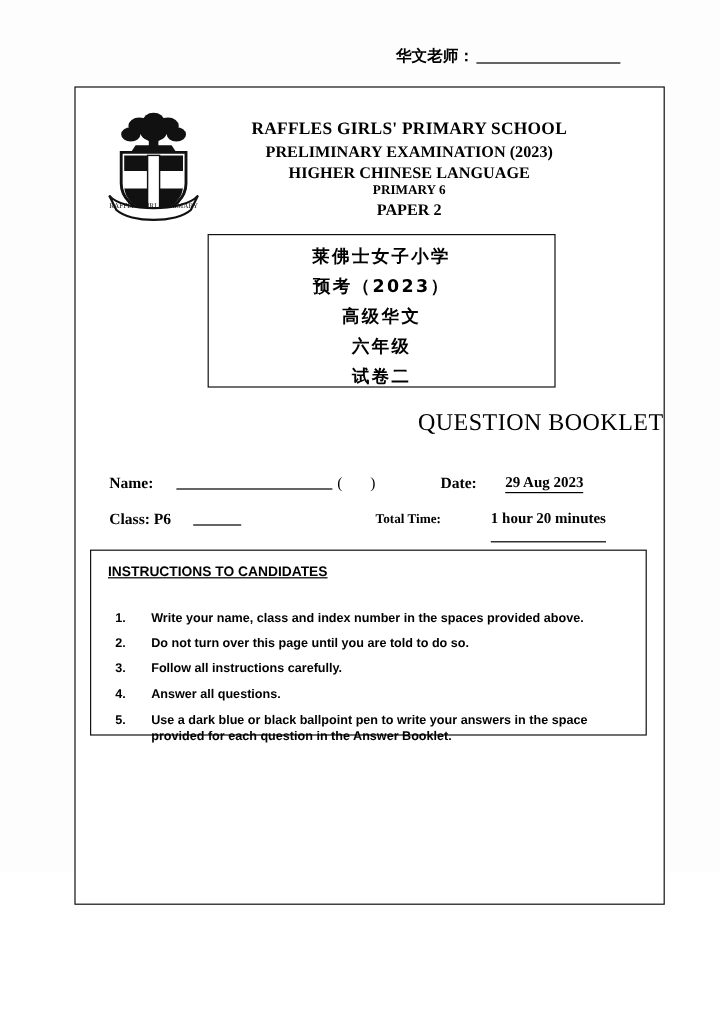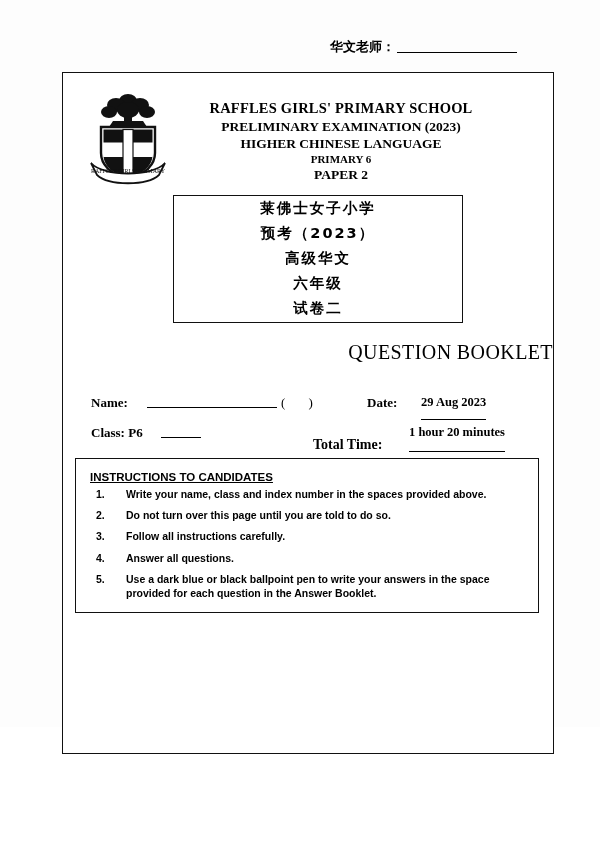--- a/index.html
+++ b/index.html
@@ -99,20 +99,21 @@
 
   
   .cn-box {
     position: absolute;
     left: 110px;
     top: 122px;
     width: 290px;
     height: 128px;
     border: 1.2px solid #111;
     text-align: center;
+    padding-top: 6px;
     box-sizing: border-box;
   }
   .cn-box div {
     font-family: "DejaVu Sans", sans-serif;
     font-size: 14.5px;
     font-weight: bold;
     line-height: 1.73;
     letter-spacing: 2px;
   }
 
@@ -163,39 +164,39 @@
     left: 276px; top: 0;
     font-weight: bold;
     font-size: 13px;
   }
   .f-date-value {
     position: absolute;
     left: 330px; top: 0;
     font-size: 12.5px;
     font-weight: bold;
     border-bottom: 1.3px solid #000;
-    padding-bottom: 9px;
+    padding-bottom: 0;
   }
   .f-class-label {
     position: absolute;
     left: 0; top: 0;
     font-weight: bold;
     font-size: 13px;
   }
   .f-class-blank {
     position: absolute;
     left: 70px; top: 12px;
     width: 40px;
     border-bottom: 1.4px solid #000;
   }
   .f-time-label {
     position: absolute;
-    left: 222px; top: 12px;
-    font-weight: bold;
-    font-size: 14px;
+    left: 222px; top: 2px;
+    font-weight: bold;
+    font-size: 11px;
   }
   .f-time-value {
     position: absolute;
     left: 318px; top: 0;
     font-size: 12.5px;
     font-weight: bold;
     border-bottom: 1.3px solid #000;
     padding-bottom: 11px;
   }
 
@@ -208,21 +209,21 @@
     height: 155px;
     border: 1.2px solid #111;
     box-sizing: border-box;
     padding: 12px 14px;
     font-family: "Liberation Sans", sans-serif;
   }
   .instructions-title {
     font-size: 11.5px;
     font-weight: bold;
     text-decoration: underline;
-    margin-bottom: 4px;
+    margin-bottom: 25px;
   }
   .instr-item {
     position: relative;
     font-size: 10.5px;
     font-weight: bold;
     line-height: 1.35;
     margin-bottom: 7px;
     padding-left: 36px;
   }
   .instr-num {

